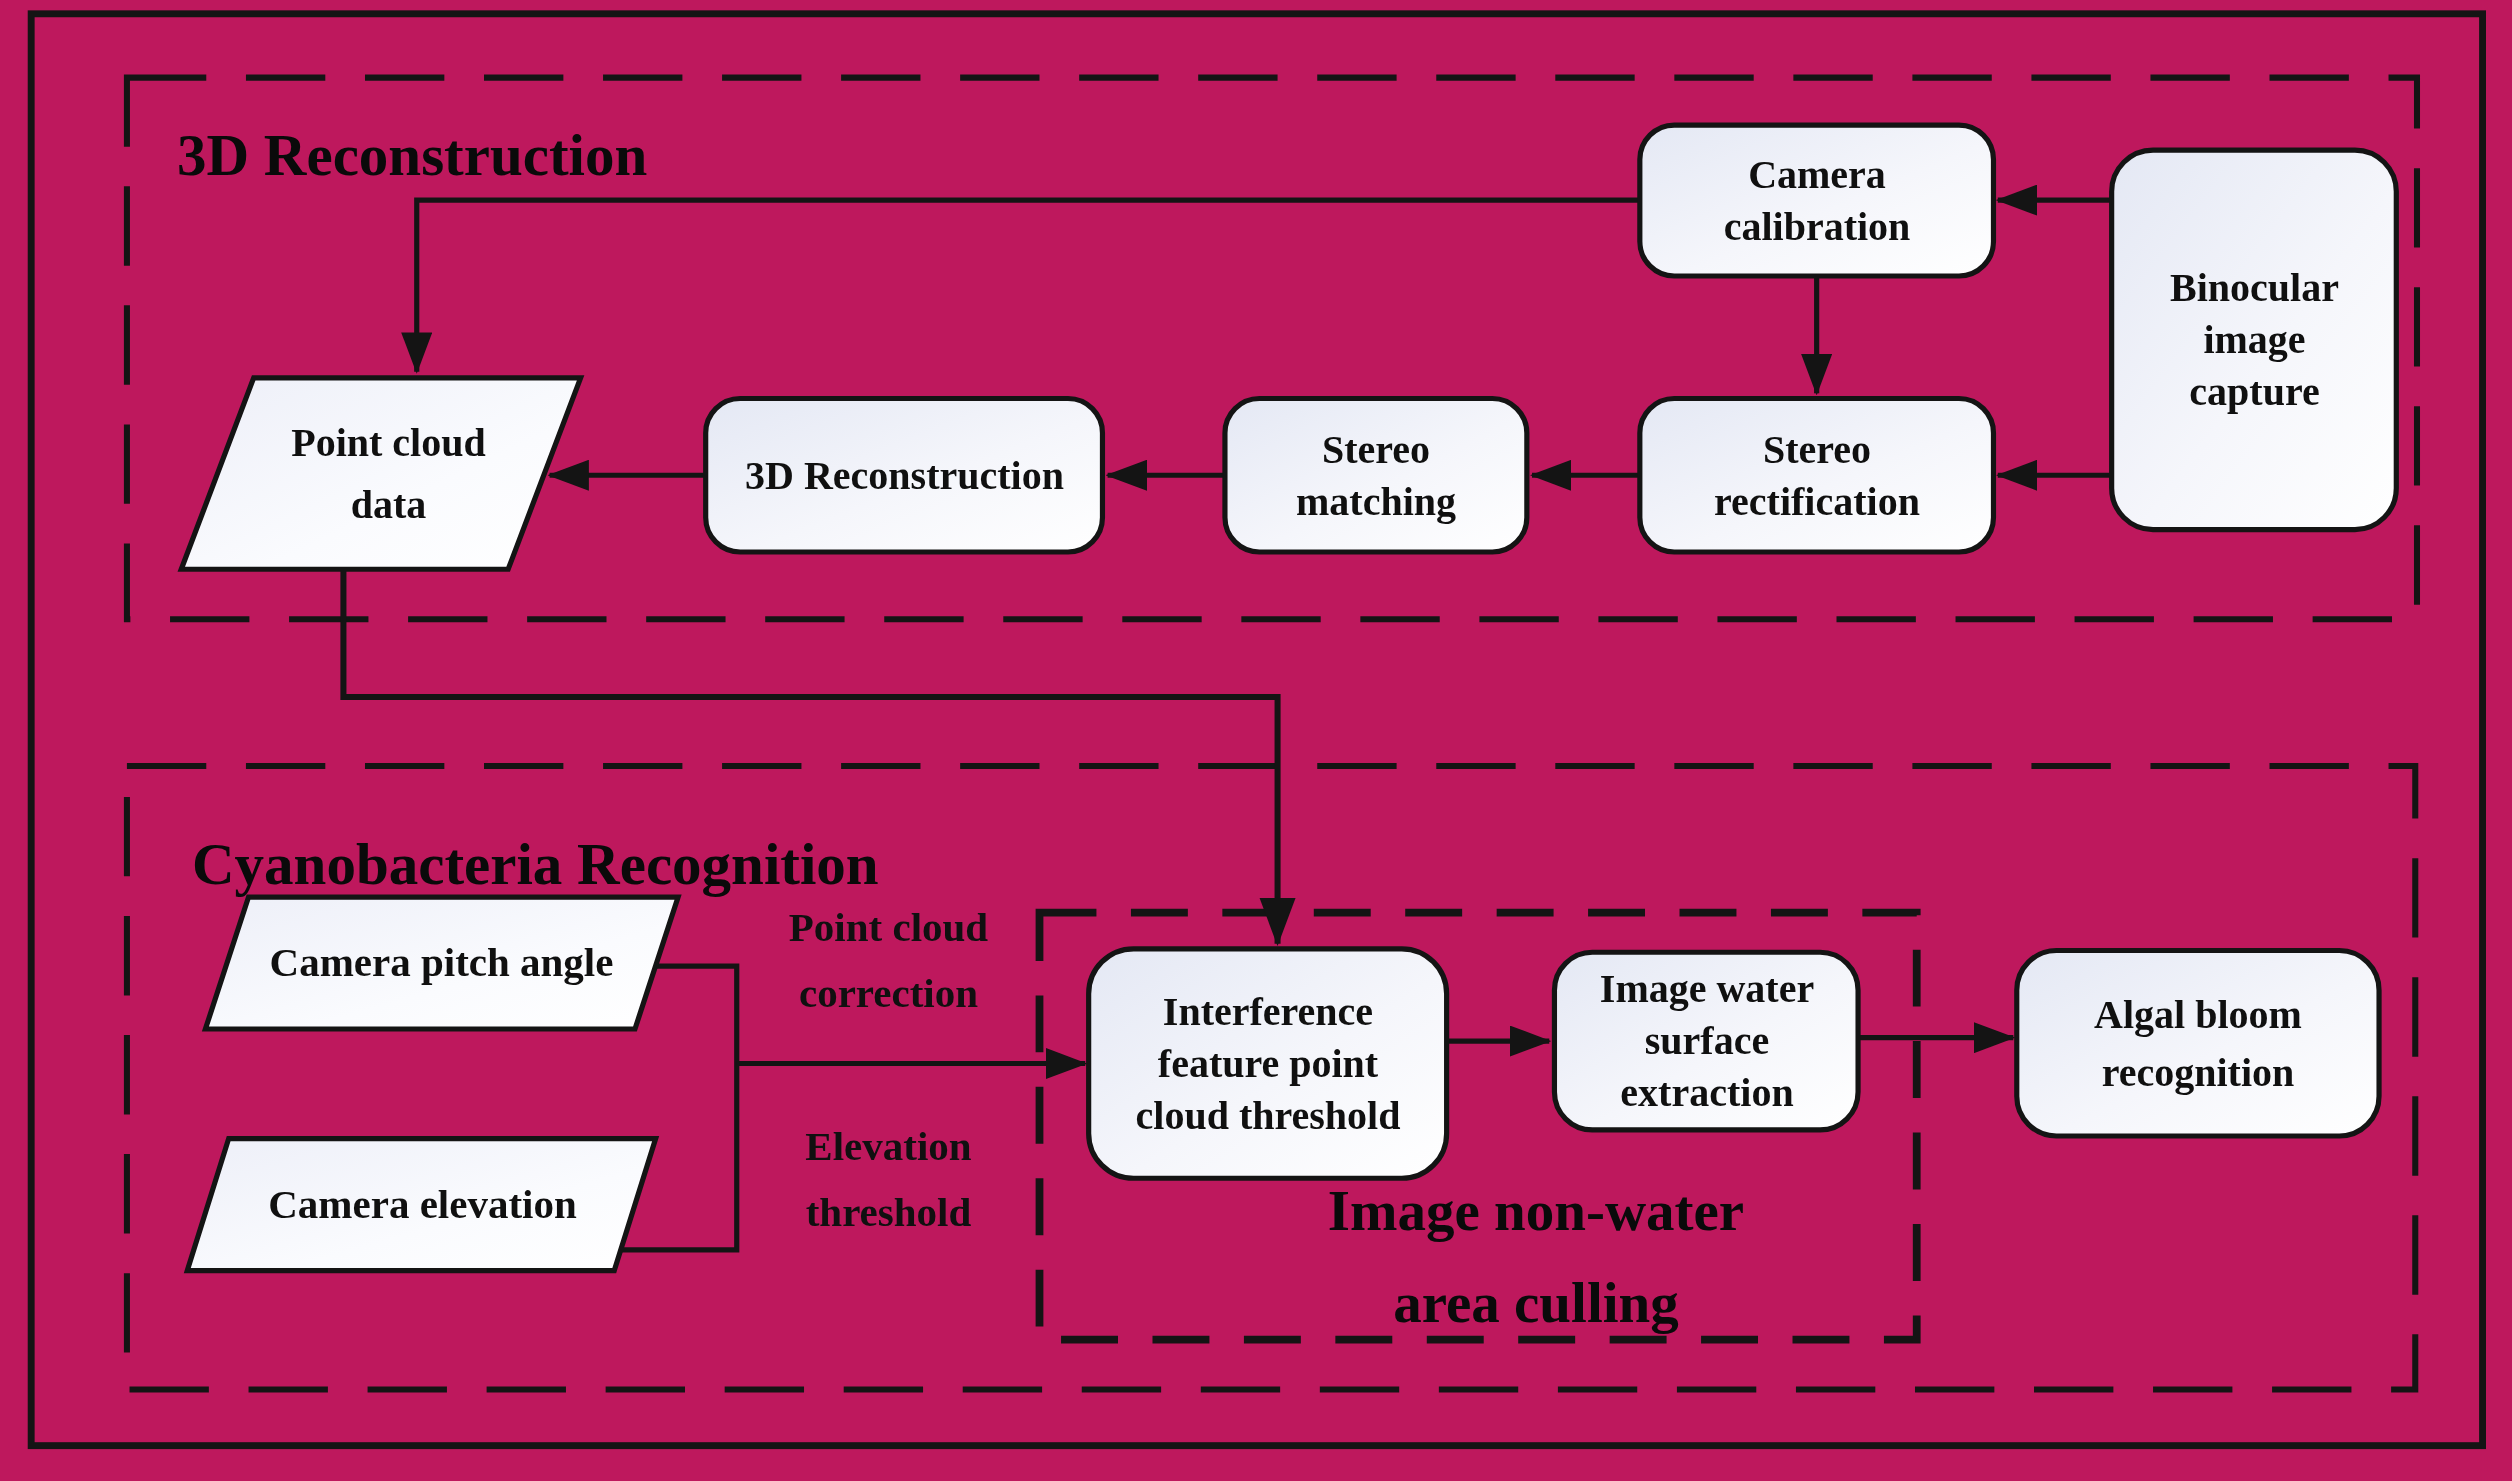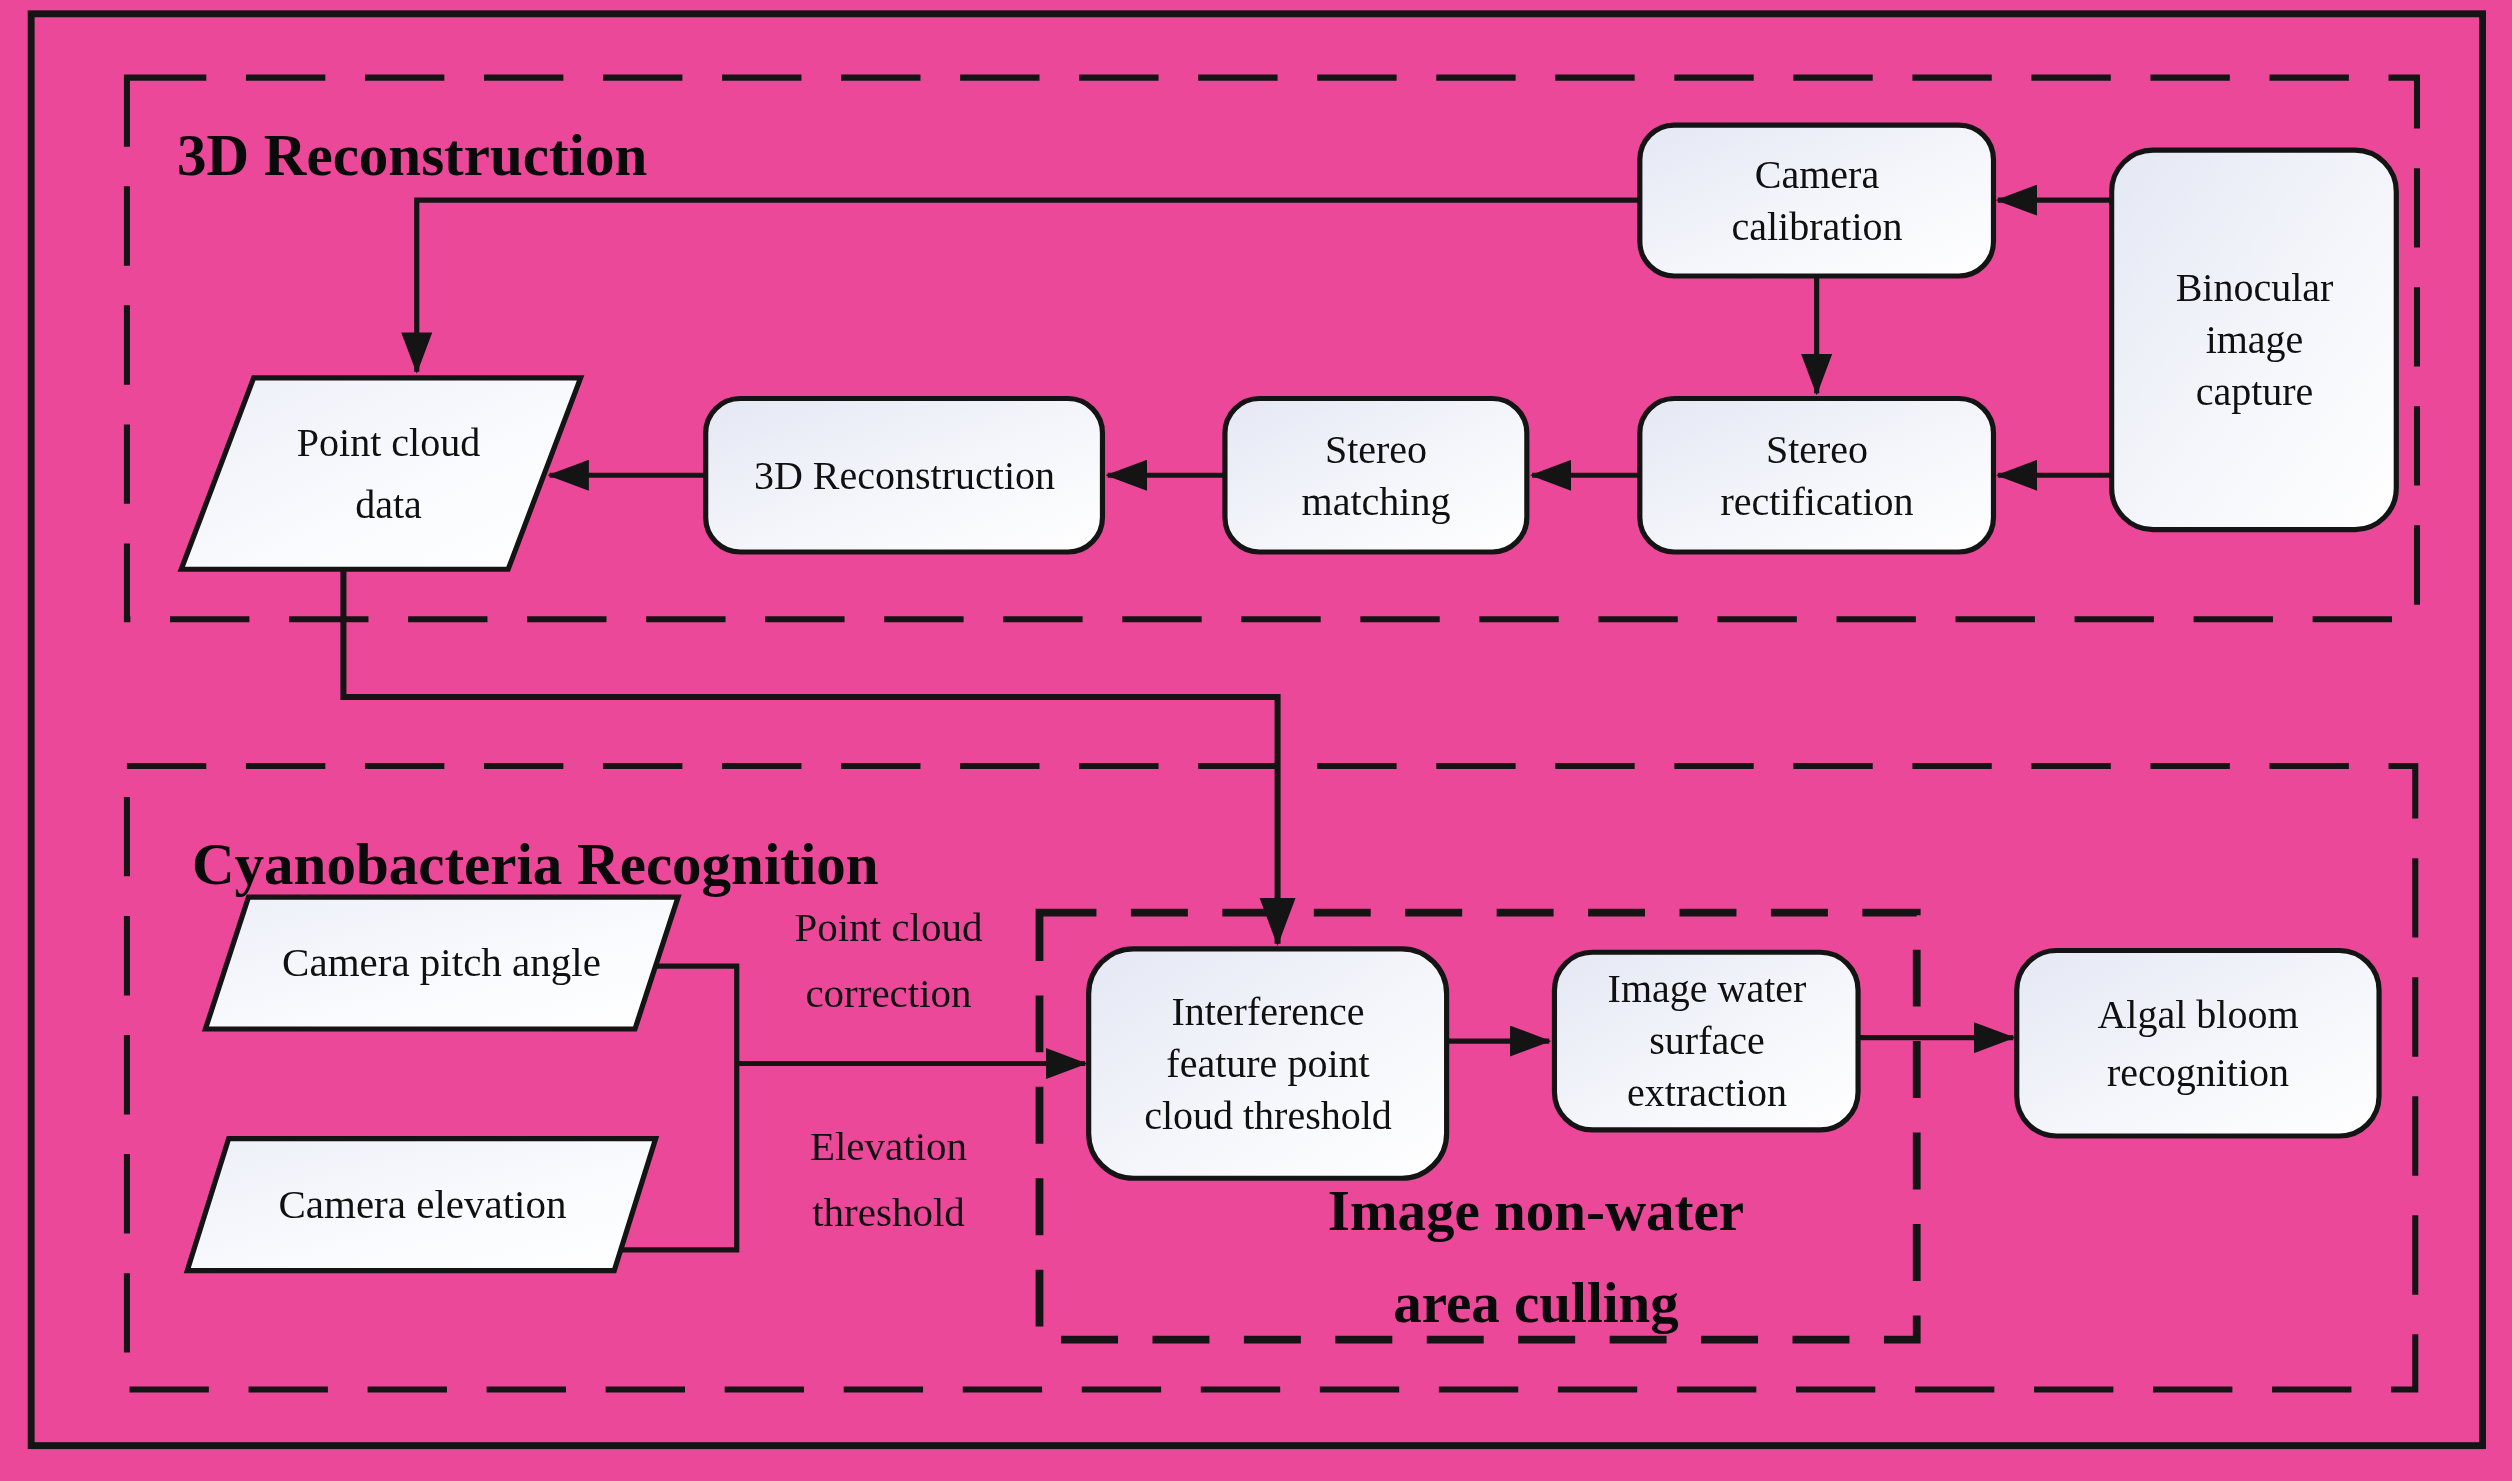--- a/index.html
+++ b/index.html
@@ -1,34 +1,35 @@
 <!DOCTYPE html>
 <html style="font-size:14px"><head>
 <meta charset="utf-8">
 <style>
   html,body{margin:0;padding:0;background:#ffffff;}
   .stage{
     position:relative;
     width:2512px;
     height:1481px;
-    background:#ec4899;
+    background:#be185d;
     font-family:"Liberation Serif","DejaVu Serif",serif;
     color:#101010;
     overflow:hidden;
   }
   .layer{position:absolute;left:0;top:0;}
   .lbl{
     position:absolute;
     display:flex;
     align-items:center;
     justify-content:center;
     text-align:center;
     white-space:pre-line;
     font-family:"Liberation Serif","DejaVu Serif",serif;
     color:#101010;
+    font-weight:bold;
   }
   .node-lbl{font-size:40px;line-height:1.3;}
   .para-lbl{font-size:41px;line-height:1.3;}
   .edge-lbl{font-size:41px;line-height:1.6;}
   .title-lbl{
     position:absolute;
     font-weight:bold;
     font-size:59px;
     line-height:1.1;
     white-space:pre-line;

